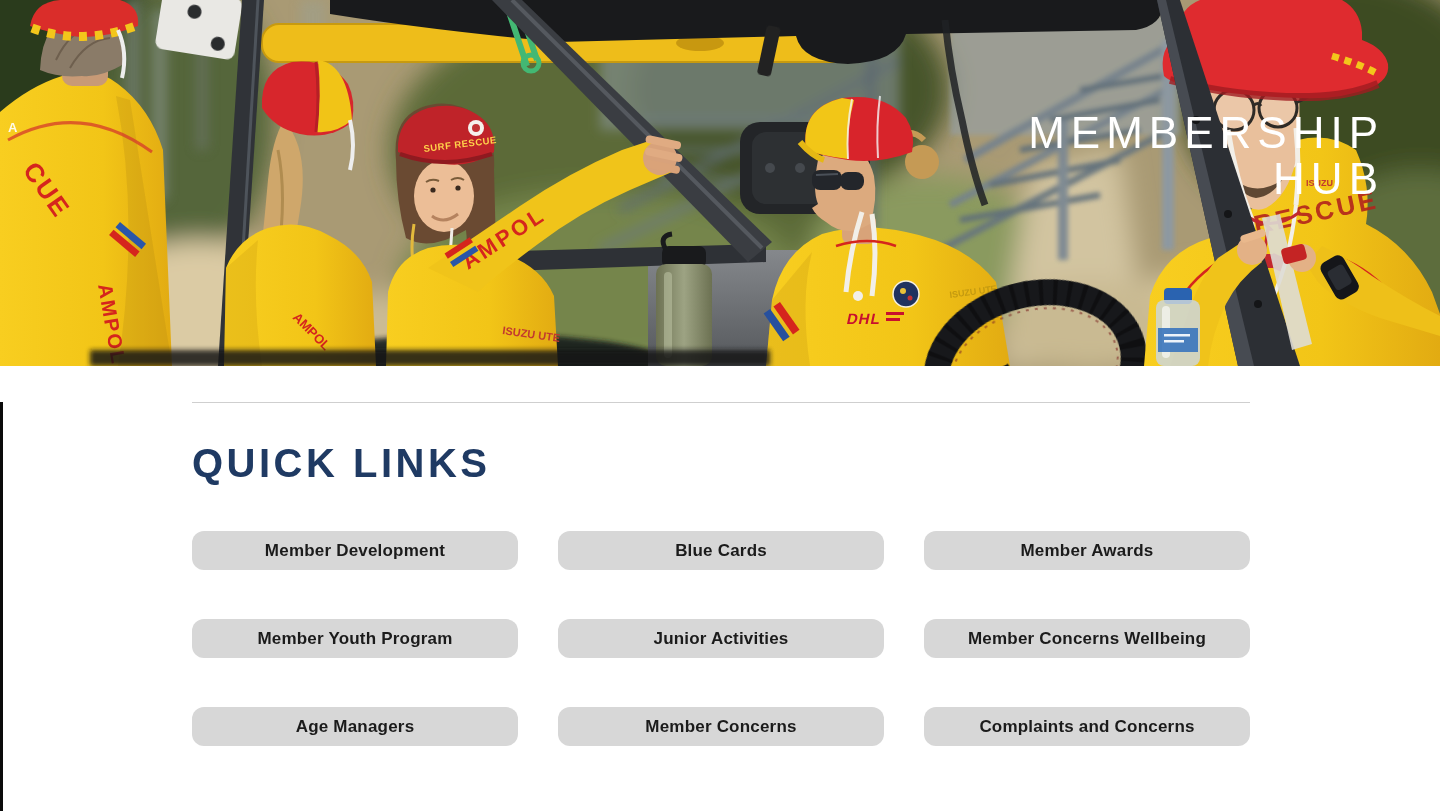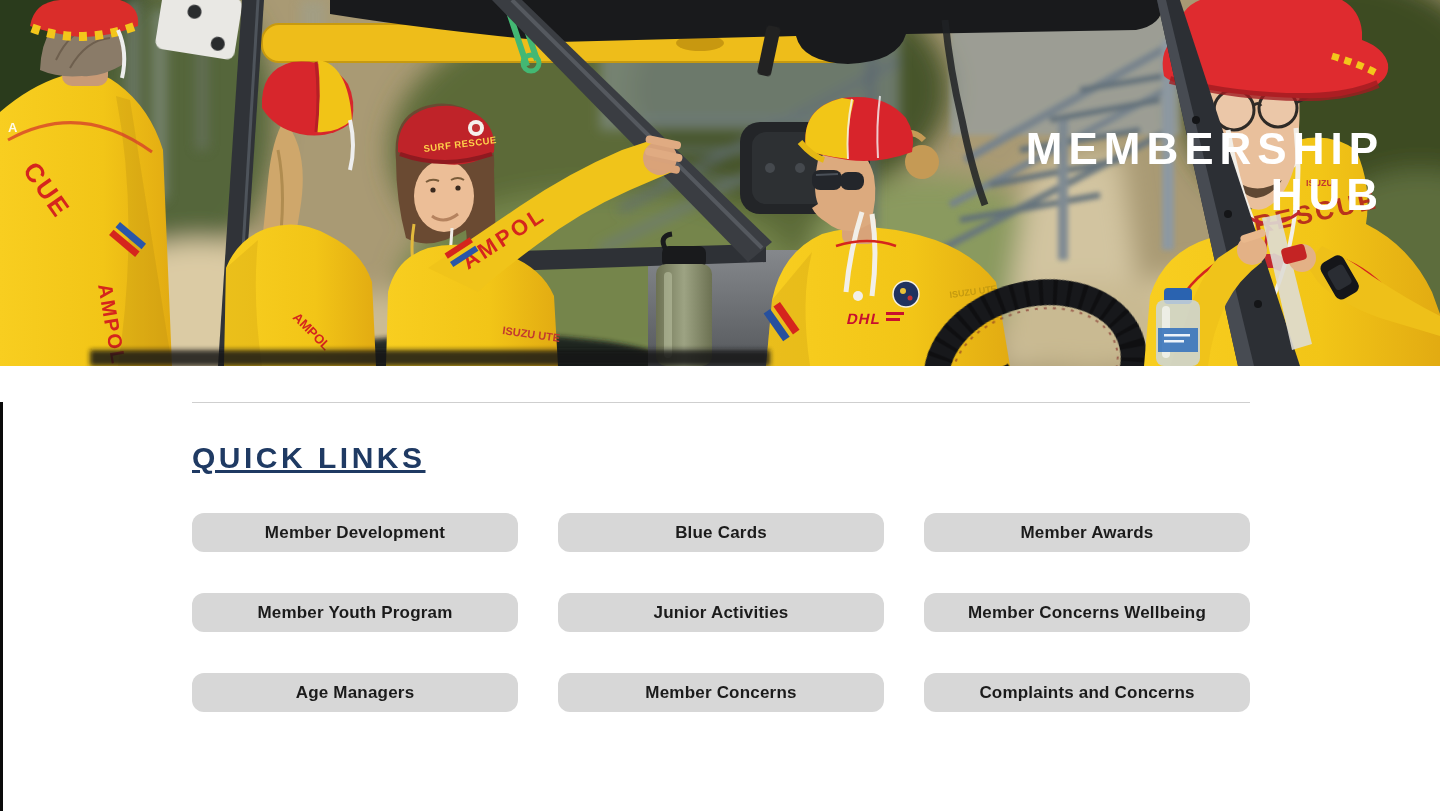--- a/index.html
+++ b/index.html
@@ -4,43 +4,43 @@
 <style>
   html,body{margin:0;padding:0;}
   body{
     width:1440px;height:811px;overflow:hidden;background:#ffffff;
     font-family:"Liberation Sans", sans-serif;position:relative;
   }
   
   .hero{position:relative;width:1440px;height:366px;overflow:hidden;background:#a99a74;}
   .hero svg{display:block;}
   .hero-title{
-    position:absolute;top:126px;right:56px;text-align:right;color:#ffffff;
-    font-weight:700;font-size:44px;letter-spacing:6px;line-height:1.04;
+    position:absolute;top:110px;right:56px;text-align:right;color:#ffffff;
+    font-weight:400;font-size:44px;letter-spacing:6px;line-height:1.04;
     text-transform:uppercase;user-select:none;
   }
   .hero-title span{display:block;}
   
   .content{position:relative;width:1440px;height:445px;background:#ffffff;}
   .edge-line{position:absolute;left:0;top:0;width:3px;height:422px;background:#0a0a0a;}
   .inner{margin-left:192px;width:1058px;}
   .divider{border:none;border-top:1px solid #cfcfcf;margin:36px 0 0 0;}
   .ql-heading{
-    margin:40px 0 0 0;font-size:30px;line-height:1;font-weight:800;
-    letter-spacing:3.5px;color:#1f3a63;text-transform:uppercase;text-decoration:underline;
+    margin:40px 0 0 0;font-size:40px;line-height:1;font-weight:800;
+    letter-spacing:3.5px;color:#1f3a63;text-transform:uppercase;
   }
   .links-grid{
     display:grid;grid-template-columns:repeat(3,326px);
     column-gap:40px;row-gap:41px;margin-top:40px;
   }
   .link-btn{
     height:39px;background:#d7d7d7;border-radius:12px;
     display:flex;align-items:center;justify-content:center;
     font-size:17px;font-weight:700;color:#1b1b1b;letter-spacing:.2px;
-    cursor:pointer;white-space:nowrap;
+    cursor:pointer;white-space:nowrap;margin-top:8px;
   }
 </style>
 </head>
 <body>
 
 <div class="hero">
   <svg width="1440" height="366" viewBox="0 0 1440 366" aria-hidden="true">
     <defs>
       <filter id="bBig" x="-40%" y="-40%" width="180%" height="180%">
           <feGaussianBlur stdDeviation="13"></feGaussianBlur>

